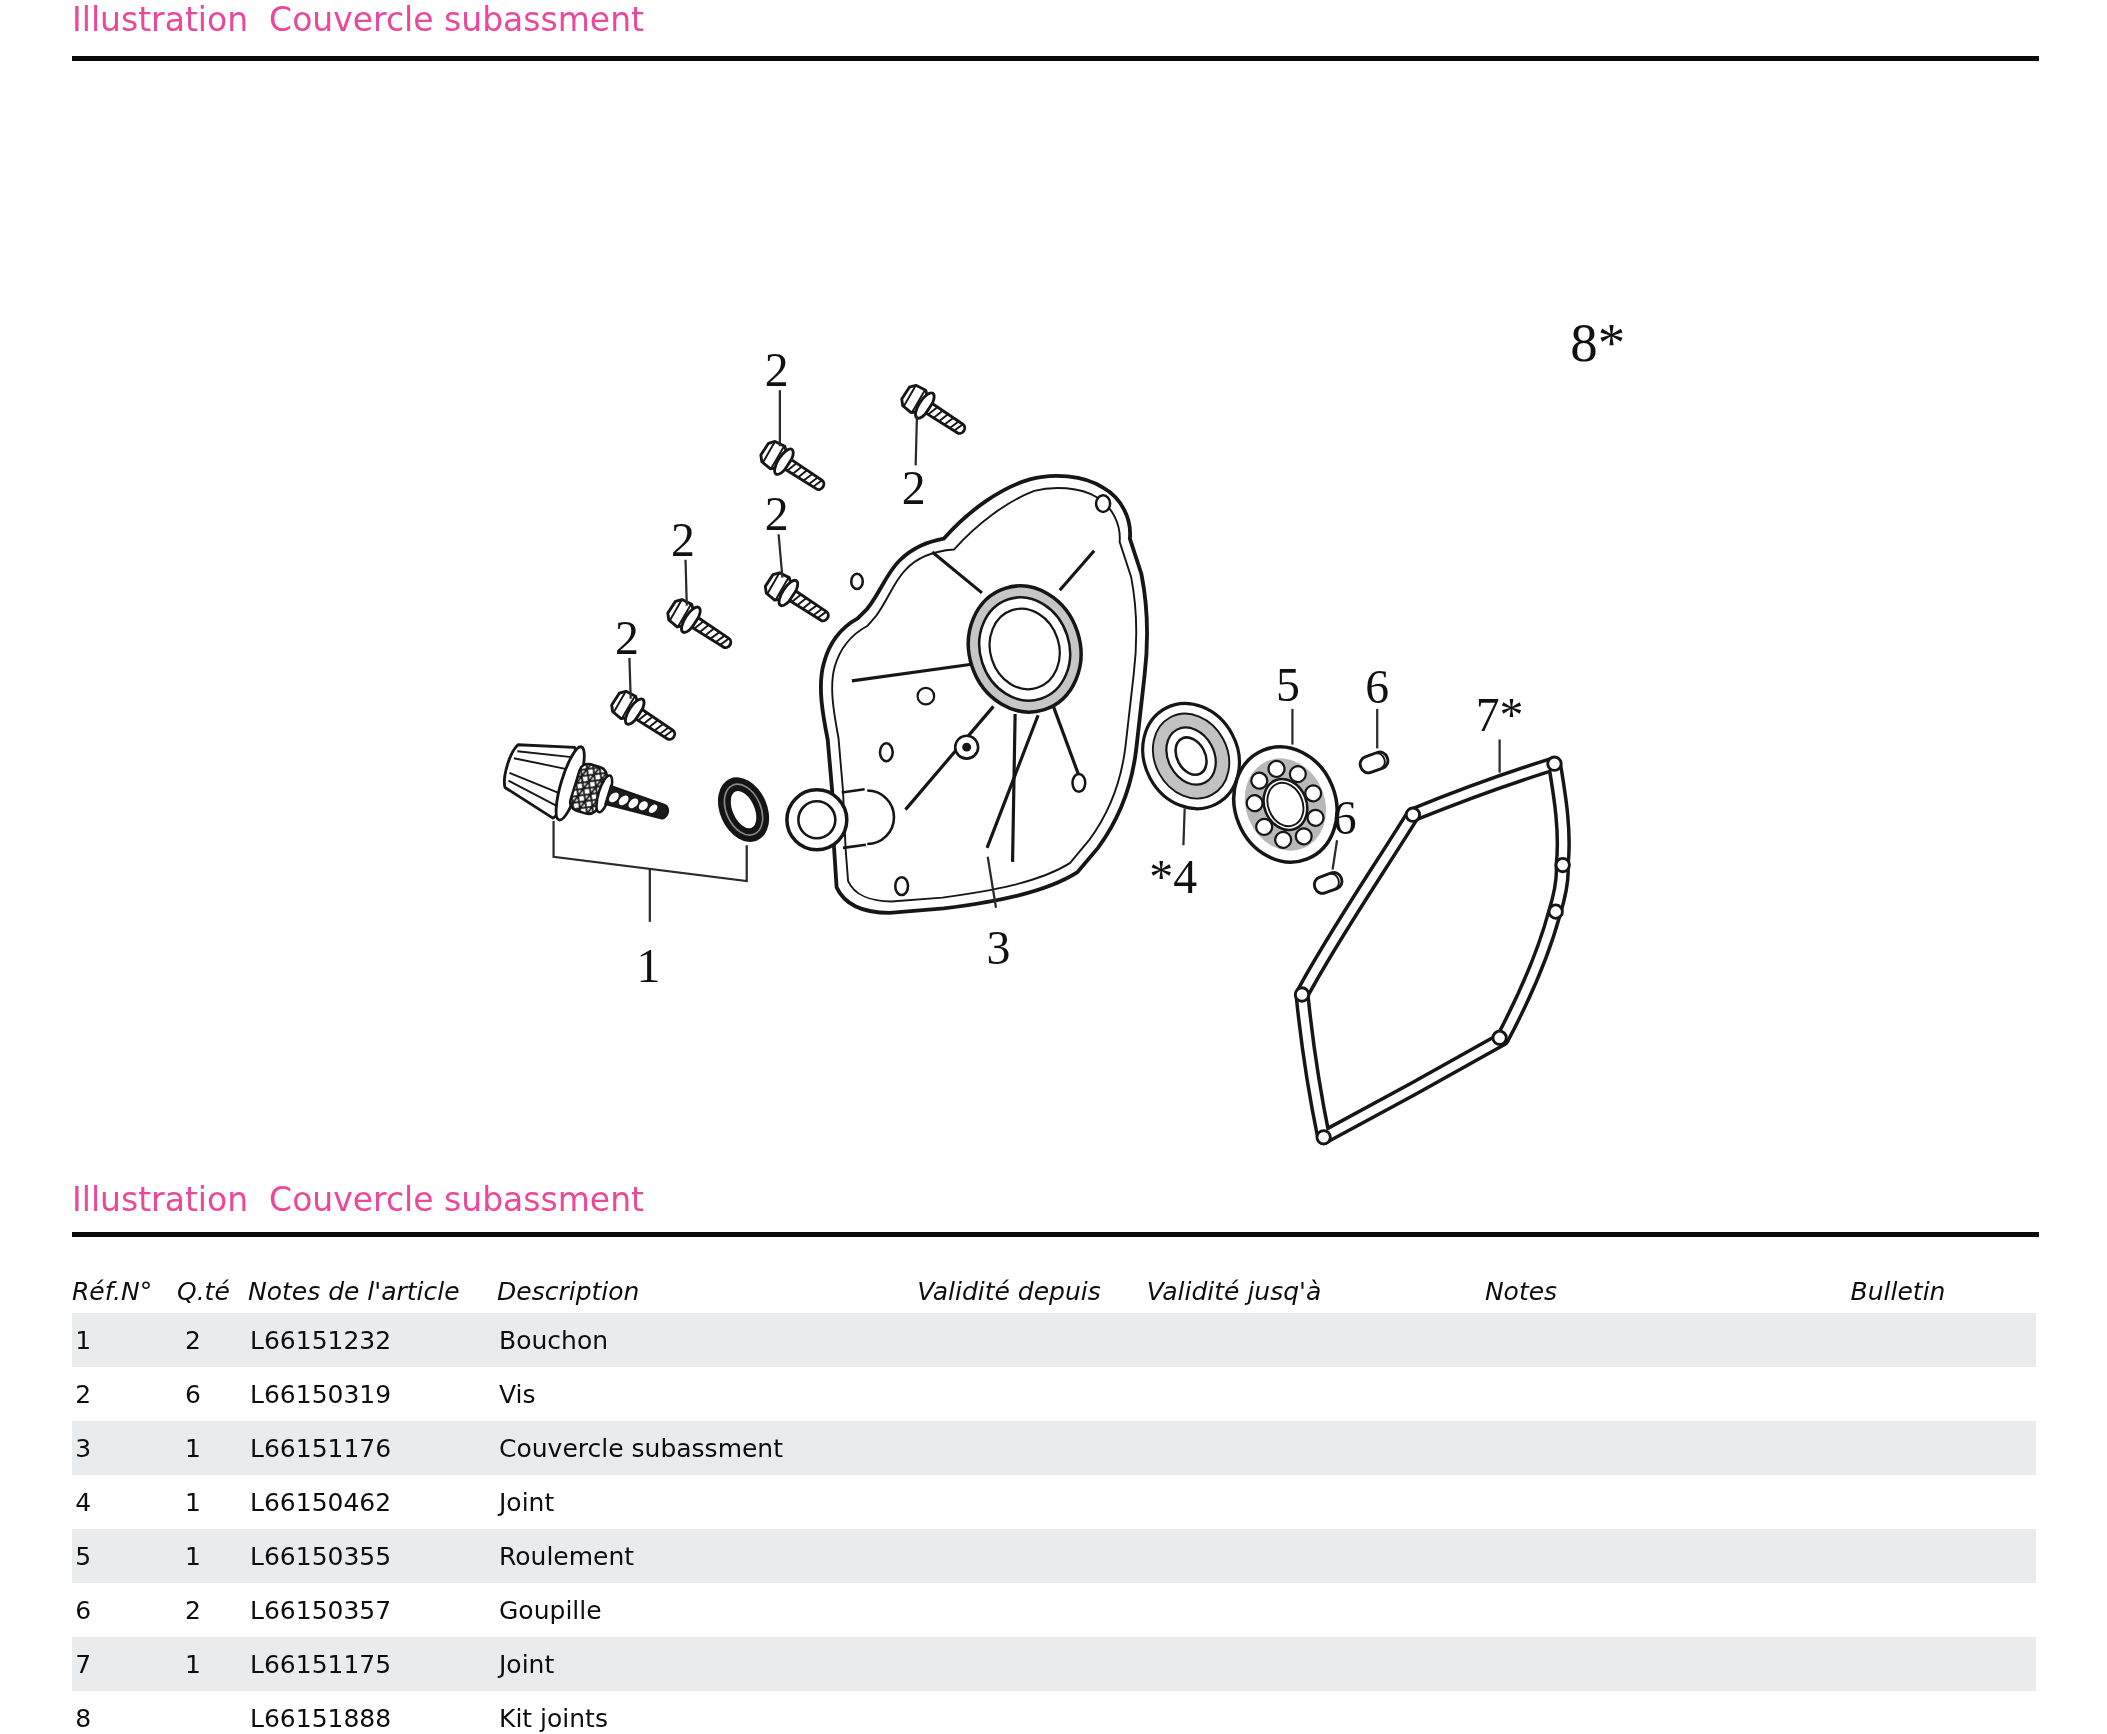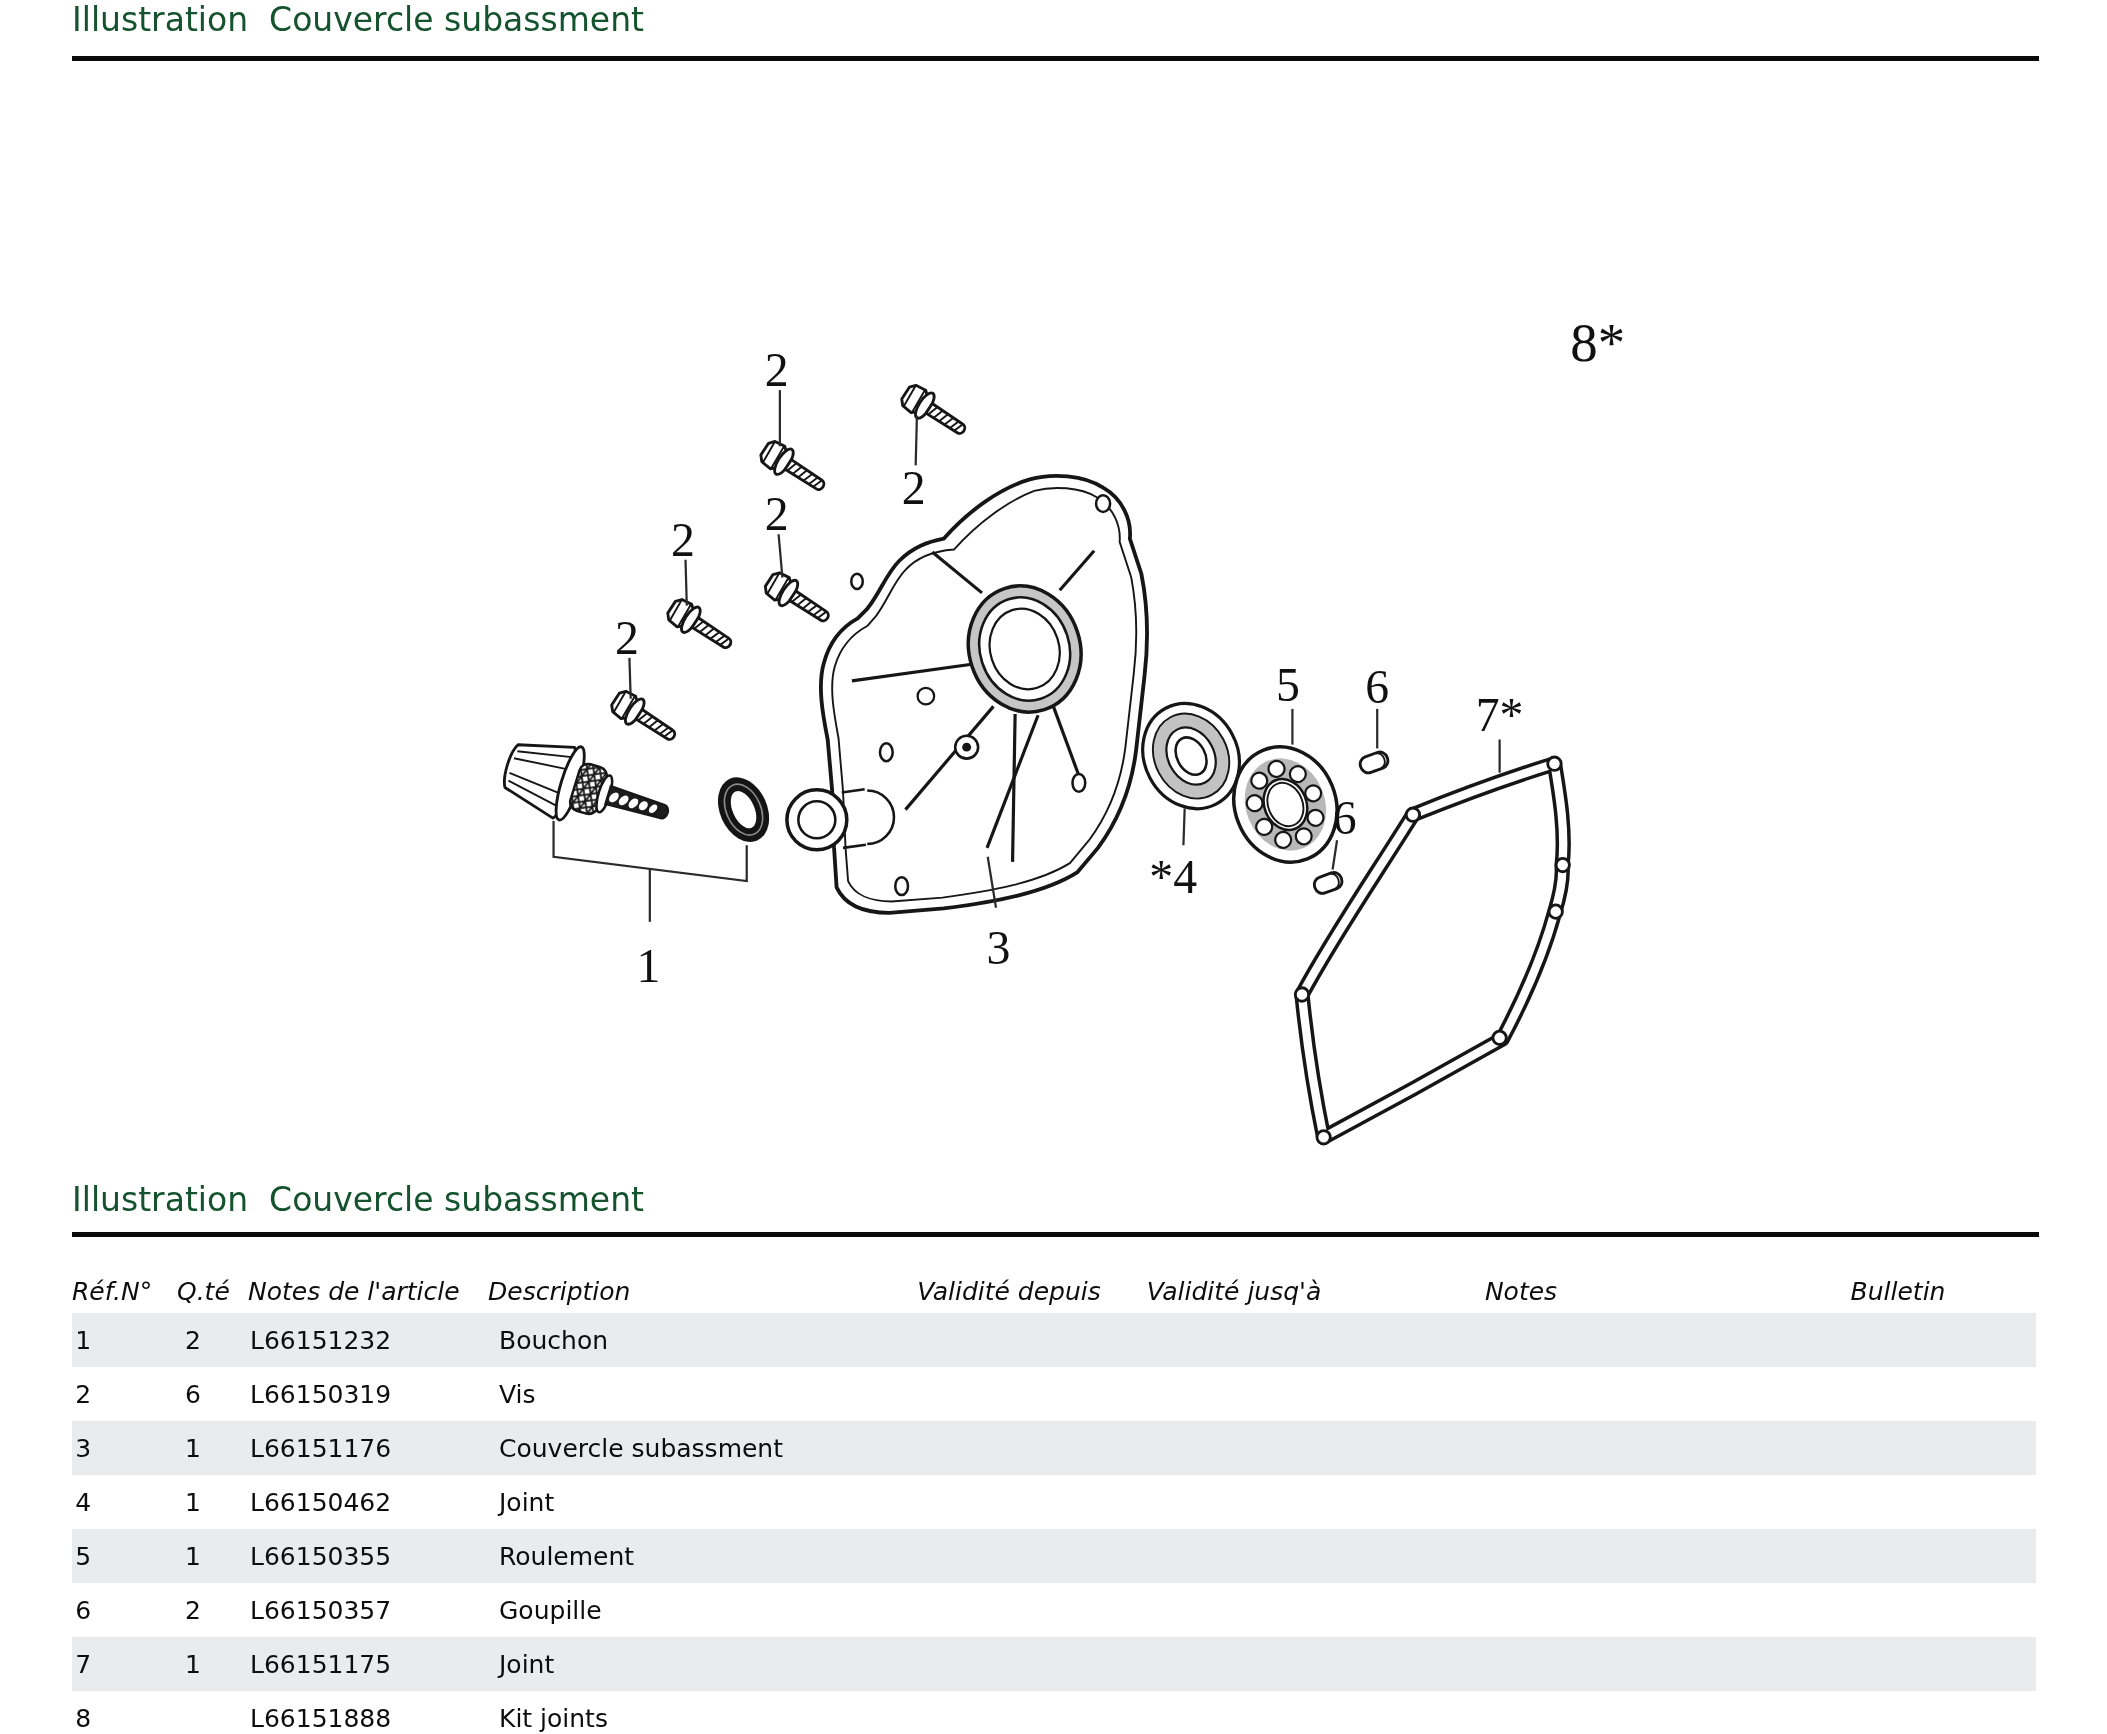--- a/index.html
+++ b/index.html
@@ -3,39 +3,39 @@
 <meta charset="utf-8">
 <style>
   * { margin:0; padding:0; box-sizing:border-box; }
   html,body { width:2108px; height:1734px; }
   body {
     position:relative; background:#ffffff; overflow:hidden;
     font-family:"DejaVu Sans","Liberation Sans",sans-serif; color:#0d0d0d;
   }
   .page-title {
     position:absolute; left:72px; font-size:33px; line-height:38px;
-    white-space:pre; color:#14532d; letter-spacing:0;
+    white-space:pre; color:#ec4899; letter-spacing:0;
   }
   #title-top { top:1.3px; }
   #title-table { top:1181px; }
   .rule { position:absolute; left:72px; width:1967px; height:5.1px; background:#0a0a0a; }
   #rule-top { top:56px; }
   #rule-table { top:1232px; }
 
   .diagram-svg { position:absolute; left:0; top:0; width:2108px; height:1734px; }
   .callout-num { font-family:"Liberation Serif","DejaVu Serif",serif; font-size:75px; fill:#111; }
   .callout-big { font-family:"Liberation Serif","DejaVu Serif",serif; font-size:86px; fill:#111; }
 
   .parts-table { position:absolute; left:72px; top:1273px; width:1964px; }
   .thead { position:relative; height:40px; font-size:25px; }
   .thead span { position:absolute; top:3.8px; white-space:pre;font-style:italic; }
   .h-ref  { left:0; }
   .h-qty  { left:105px; }
   .h-code { left:176px; }
-  .h-desc { left:416px; }
+  .h-desc { left:425px; }
   .h-center { transform:translateX(-50%); }
   .h-vdep { left:937px; }
   .h-vjus { left:1162px; }
   .h-notes{ left:1449px; }
   .h-bull { left:1826px; }
 
   .tbody { position:absolute; left:0; top:40px; width:1964px; }
   .trow {
     position:relative; width:1964px; height:54px; font-size:25px;
   }

